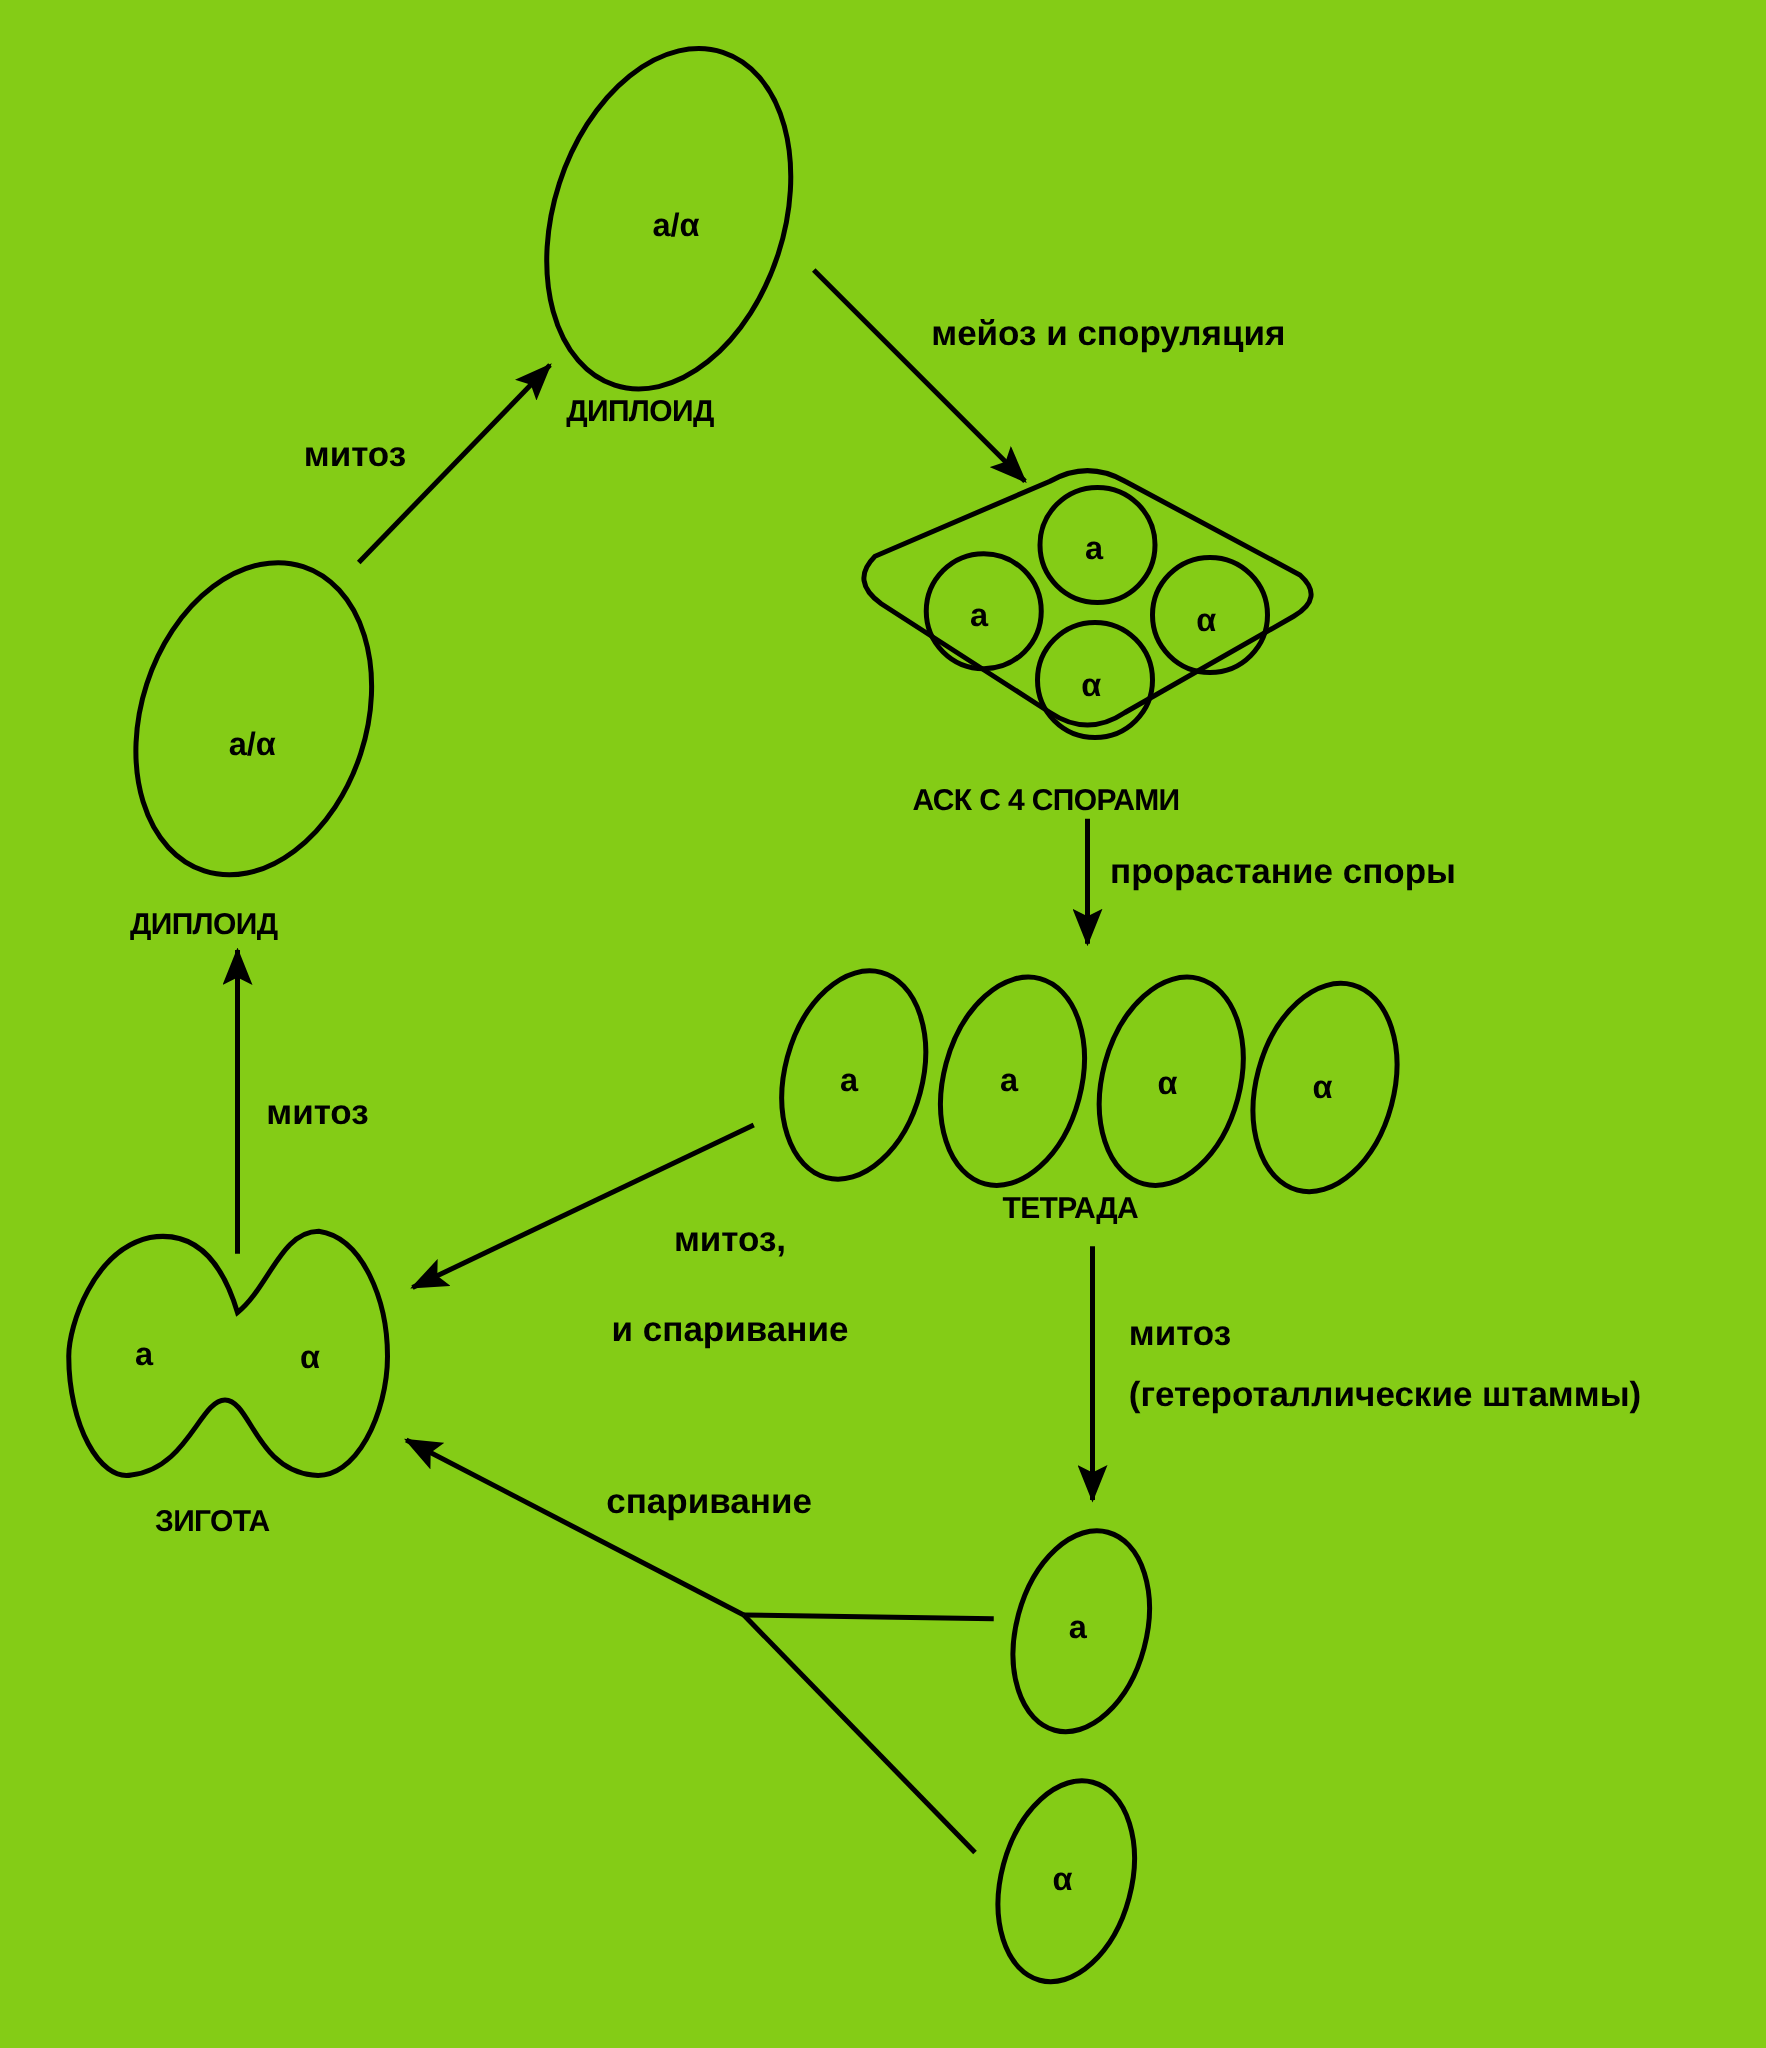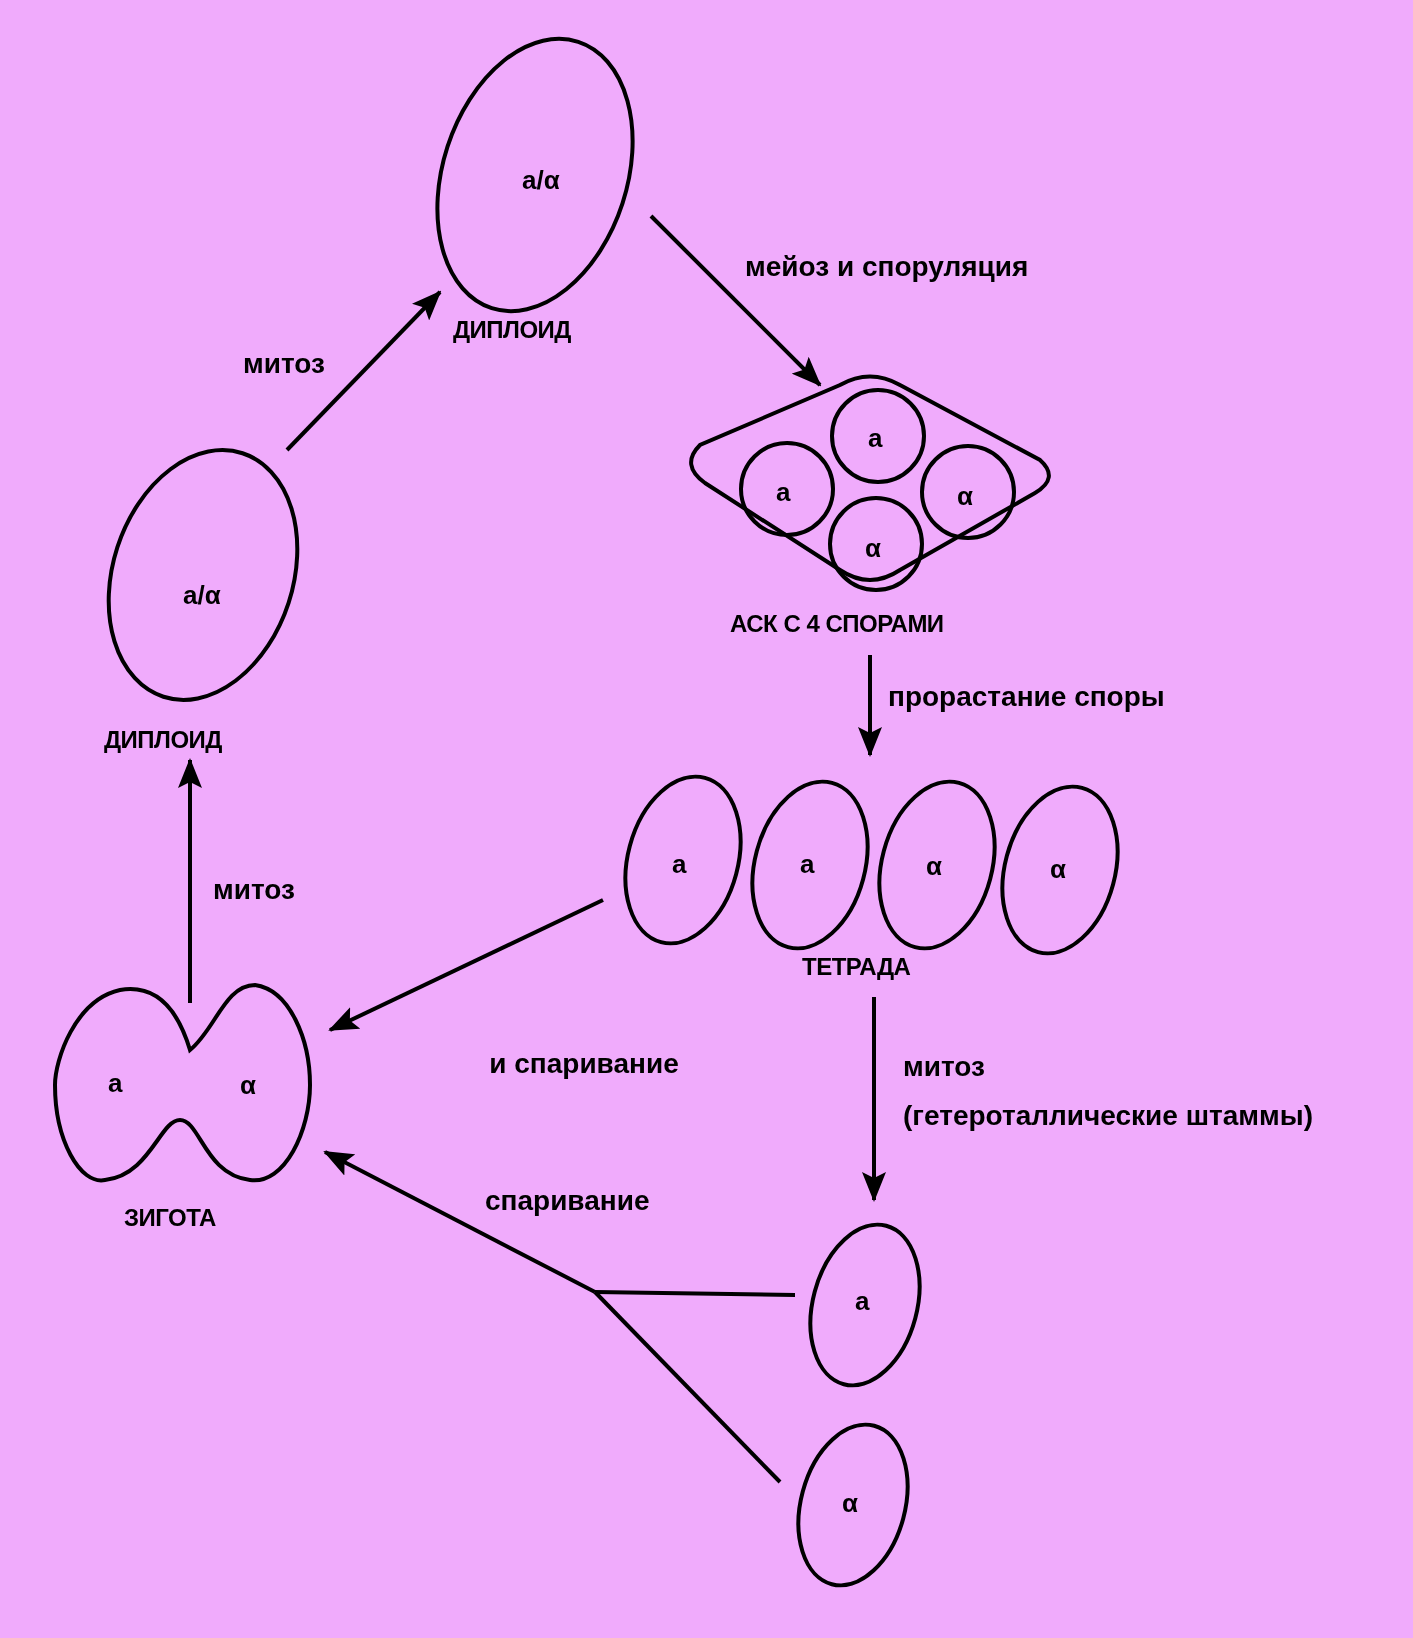--- a/index.html
+++ b/index.html
@@ -1,16 +1,16 @@
 <!DOCTYPE html>
 <html><head>
 <meta charset="utf-8">
 <style>
   html, body { margin: 0; padding: 0; background: #ffffff; }
-  #stage { position: relative; width: 1413px; height: 1638px; background: #f0abfc; overflow: hidden; }
+  #stage { position: relative; width: 1413px; height: 1638px; background: #84cc16; overflow: hidden; }
   svg { position: absolute; left: 0; top: 0; }
   .lbl { position: absolute; font-family: "Liberation Sans", sans-serif; color: #000; white-space: nowrap; line-height: 1; }
   .cap { font-size: 24px; font-weight: bold; letter-spacing: -0.5px; }
   .txt { font-size: 28px; font-weight: bold; }
   .cell { font-size: 26px; font-weight: bold; }
   .center { text-align: center; }
 </style>
 </head>
 <body>
 
@@ -74,28 +74,29 @@
   <div class="lbl cell" style="left:1050px;top:856px;">α</div>
 
   <div class="lbl cell" style="left:108px;top:1070px;">a</div>
   <div class="lbl cell" style="left:240px;top:1072px;">α</div>
 
   <div class="lbl cell" style="left:855px;top:1288px;">a</div>
   <div class="lbl cell" style="left:842px;top:1490px;">α</div>
 
   <div class="lbl cap" style="left:453px;top:318px;">ДИПЛОИД</div>
   <div class="lbl cap" style="left:104px;top:728px;">ДИПЛОИД</div>
-  <div class="lbl cap" style="left:730px;top:612px;text-align:center;">АСК С 4 СПОРАМИ</div>
+  <div class="lbl cap" style="left:730px;top:629px;text-align:center;">АСК С 4 СПОРАМИ</div>
   <div class="lbl cap" style="left:802px;top:955px;">ТЕТРАДА</div>
   <div class="lbl cap" style="left:124px;top:1206px;">ЗИГОТА</div>
 
   <div class="lbl txt" style="left:243px;top:350px;">митоз</div>
   <div class="lbl txt" style="left:745px;top:253px;">мейоз и споруляция</div>
   <div class="lbl txt" style="left:888px;top:683px;">прорастание споры</div>
   <div class="lbl txt" style="left:213px;top:876px;">митоз</div>
 
+  <div class="lbl txt center" style="left:358px;top:978px;width:452px;">митоз,</div>
   <div class="lbl txt center" style="left:358px;top:1050px;width:452px;">и спаривание</div>
 
   <div class="lbl txt" style="left:903px;top:1053px;">митоз</div>
   <div class="lbl txt" style="left:903px;top:1089px;margin-top:13px;">(гетероталлические штаммы)</div>
 
   <div class="lbl txt" style="left:485px;top:1187px;">спаривание</div>
 </div>
 
 </body></html>

